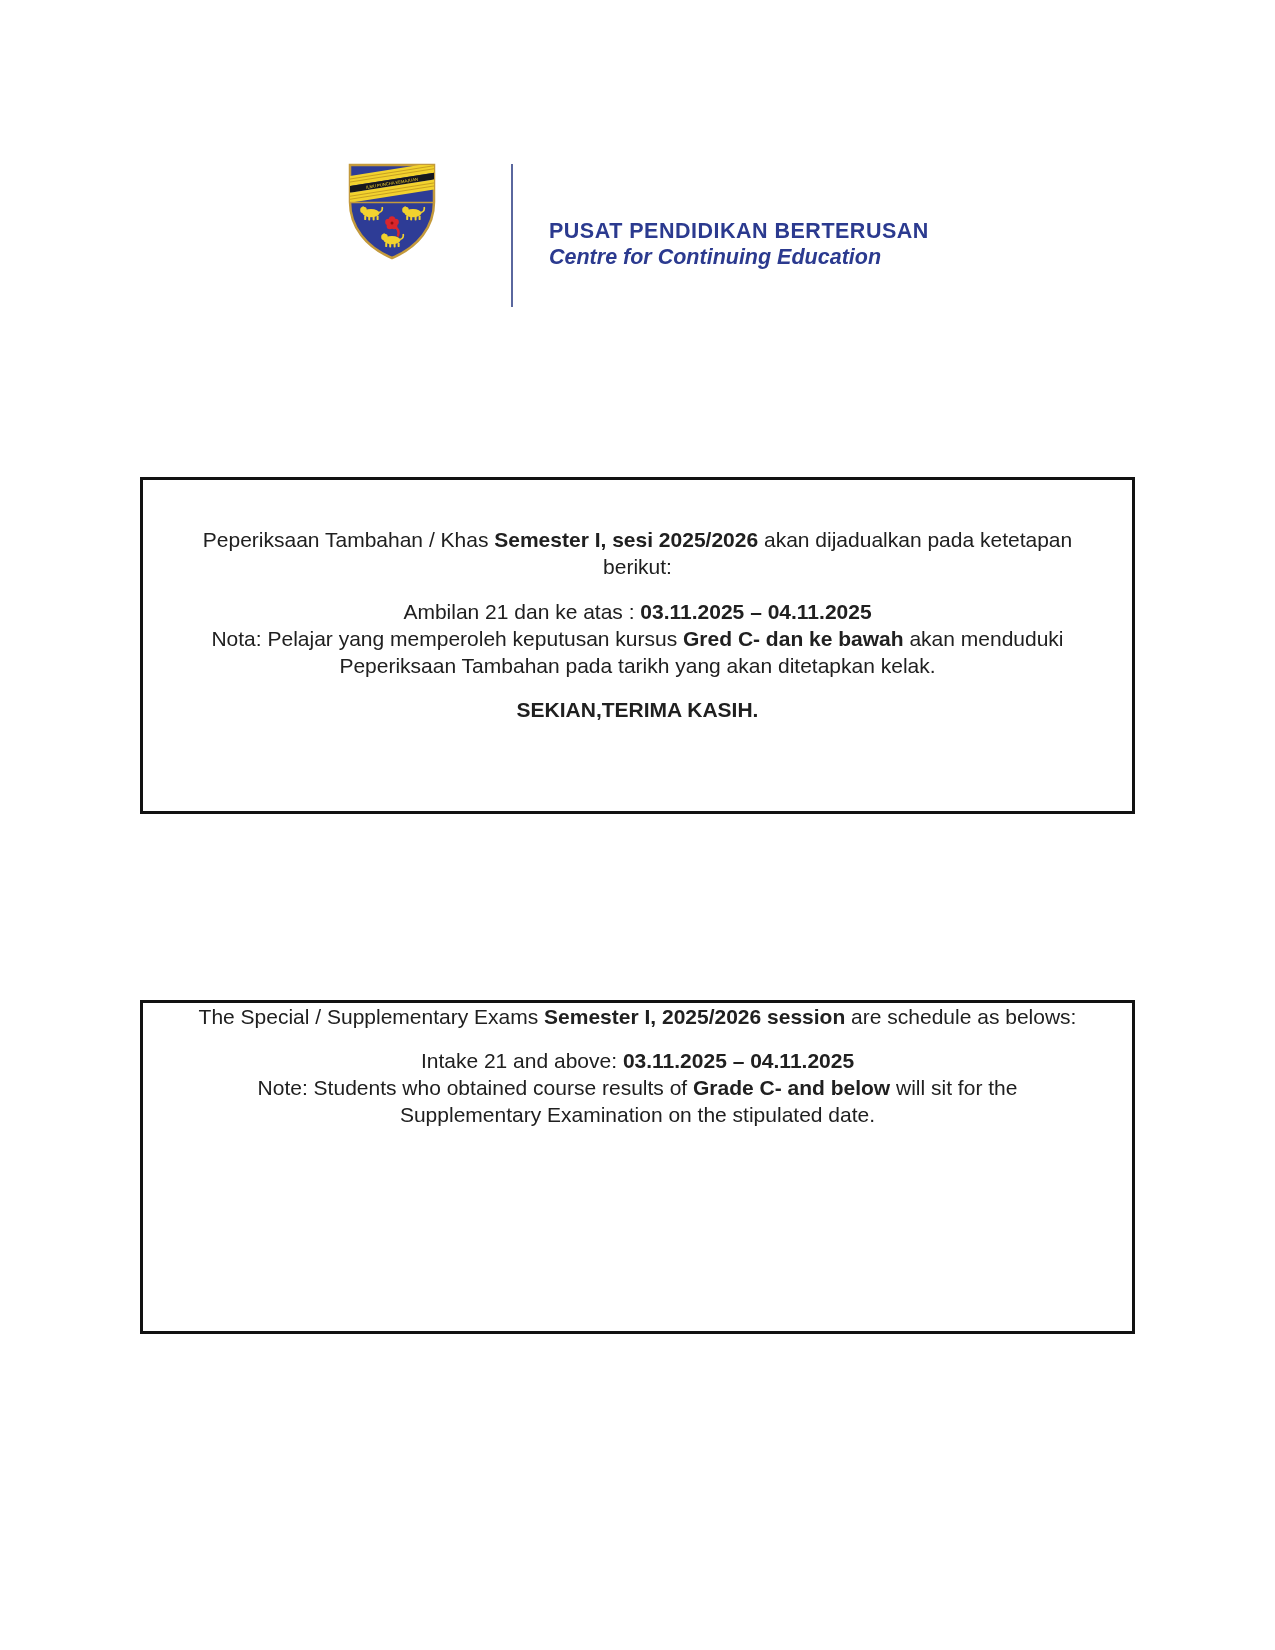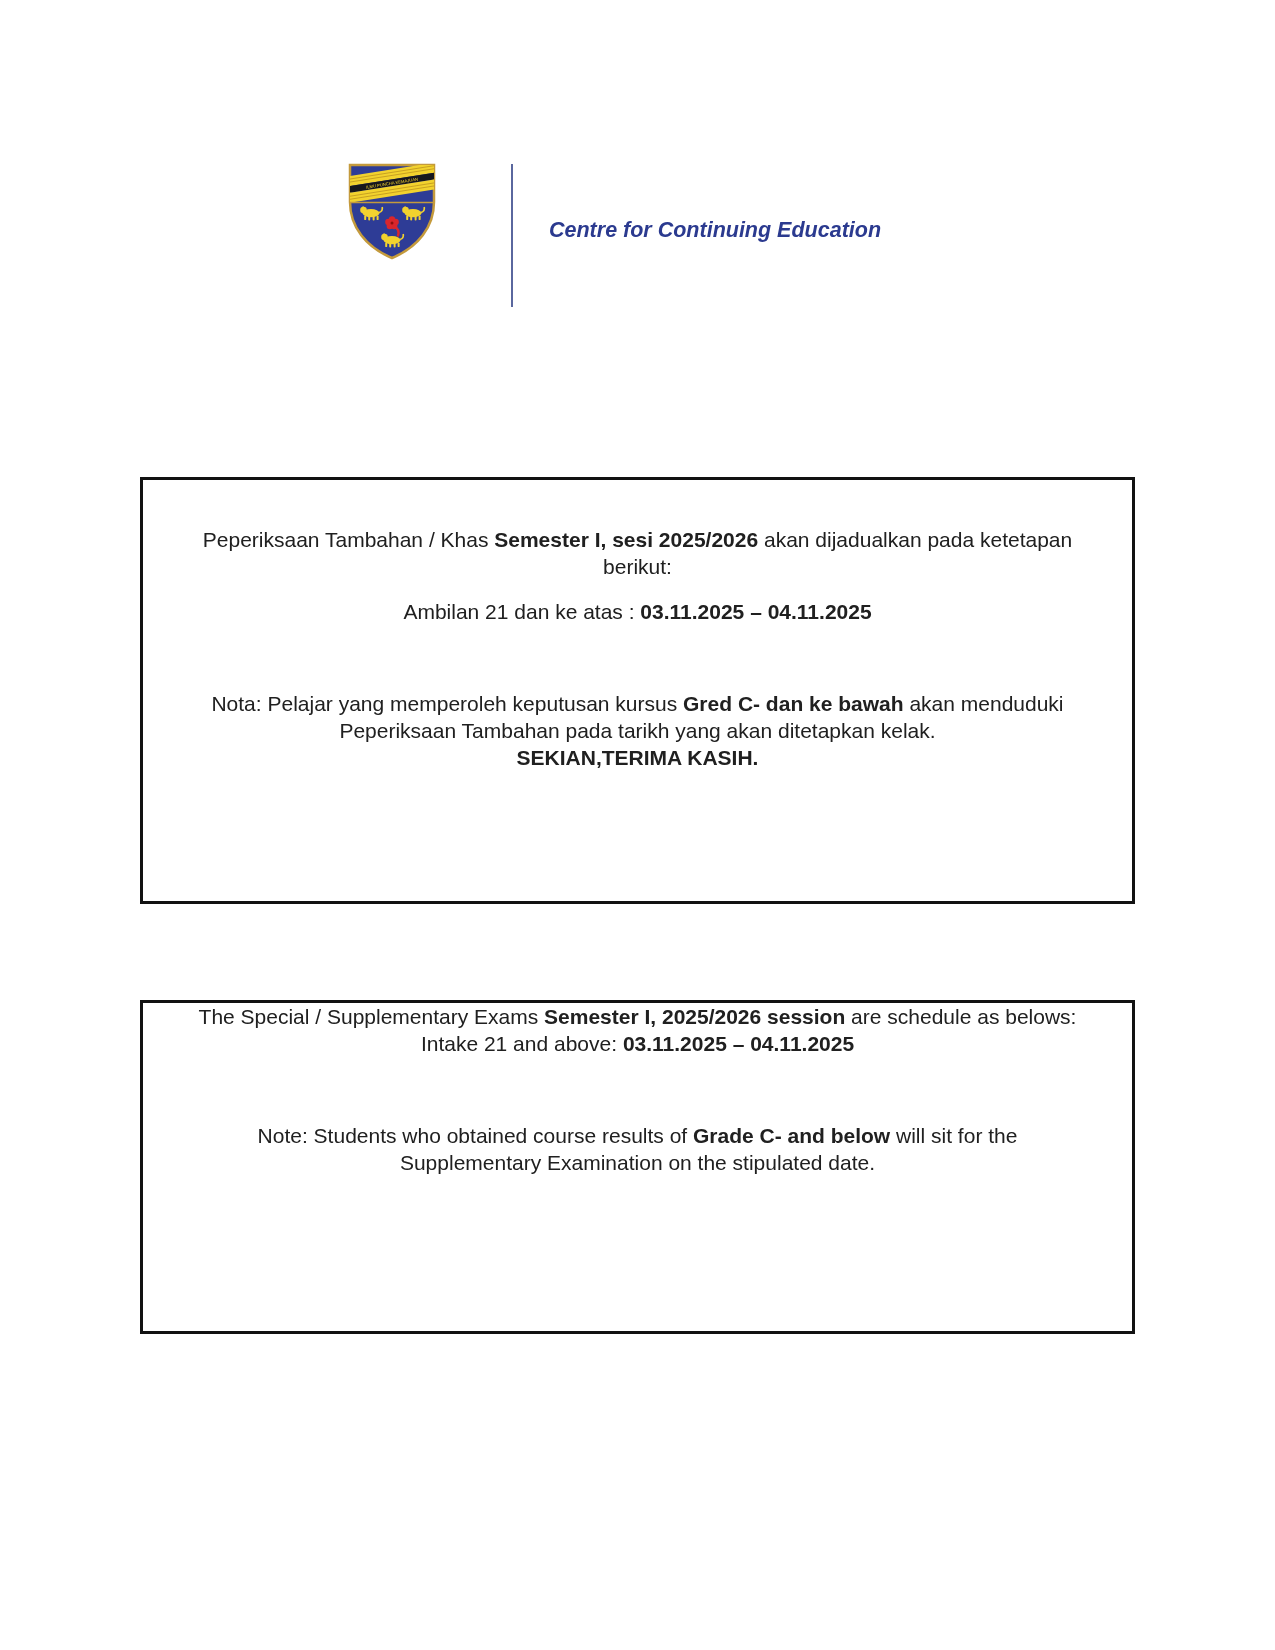--- a/index.html
+++ b/index.html
@@ -31,26 +31,26 @@
   
   .notice{
     position:absolute;left:140px;width:995px;
     border:3px solid #121212;
     box-sizing:border-box;
     text-align:center;
     font-size:21px;line-height:27px;
     padding-left:18px;padding-right:18px;
     background:#ffffff;
   }
-  .box-my{top:477px;height:427px;padding-top:46px;}
+  .box-my{top:477px;height:337px;padding-top:46px;}
   .box-en{top:1000px;height:334px;}
   .line{white-space:nowrap;}
-  .gap-s{}
+  .gap-s{margin-top:17px;}
   .gap-m{margin-top:18px;}
-  .gap-l{margin-top:65px;}
+  .gap-l{}
   b{font-weight:bold;}
 </style>
 </head>
 <body>
 
 <div class="page">
 
   <svg class="crest" viewBox="0 0 94 101" aria-hidden="true">
     <defs>
       <clipPath id="sc">
@@ -92,20 +92,21 @@
         <circle cx="47" cy="62" r="1.5" fill="#8f0f0f"></circle>
         <path d="M49.5,65.5 Q55,68.5 53,74.5" stroke="#d9262c" stroke-width="2.4" fill="none" stroke-linecap="round"></path>
       </g>
     </g>
   </svg>
 
 
   <div class="divider"></div>
 
   <div class="dept">
+    <div class="dept-bold">PUSAT PENDIDIKAN BERTERUSAN</div>
     <div class="dept-italic">Centre for Continuing Education</div>
   </div>
 
   <div class="notice box-my">
     <div class="line"><span>Peperiksaan Tambahan / Khas </span><b>Semester I, sesi 2025/2026</b><span> akan dijadualkan pada ketetapan</span></div>
     <div class="line"><span>berikut:</span></div>
     <div class="line gap-m"><span>Ambilan 21 dan ke atas : </span><b>03.11.2025 – 04.11.2025</b></div>
     <div class="line gap-l"><span>Nota: Pelajar yang memperoleh keputusan kursus </span><b>Gred C- dan ke bawah</b><span> akan menduduki</span></div>
     <div class="line"><span>Peperiksaan Tambahan pada tarikh yang akan ditetapkan kelak.</span></div>
     <div class="line gap-s"><b>SEKIAN,TERIMA KASIH.</b></div>

